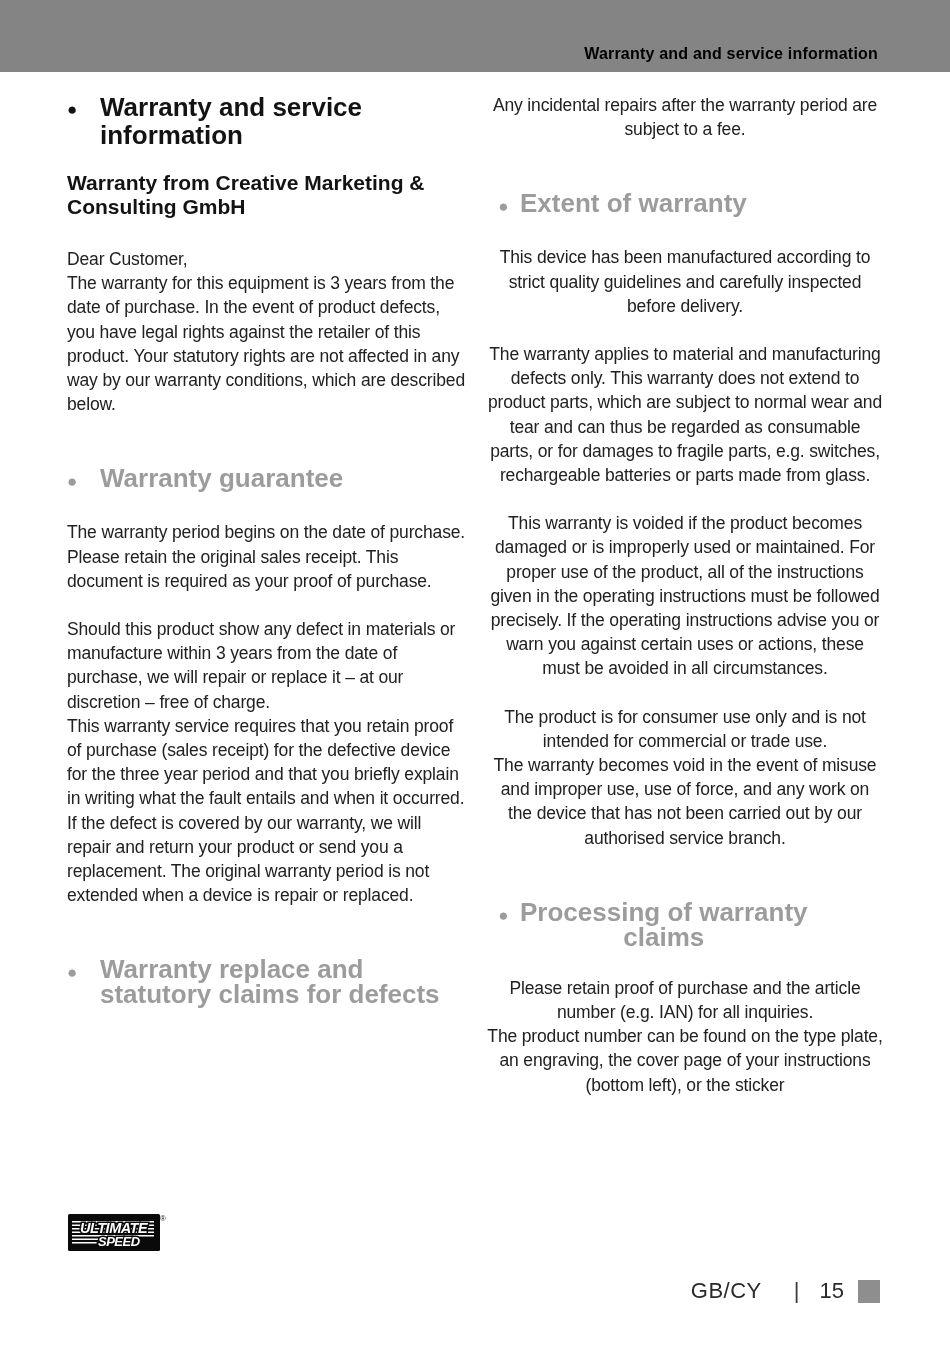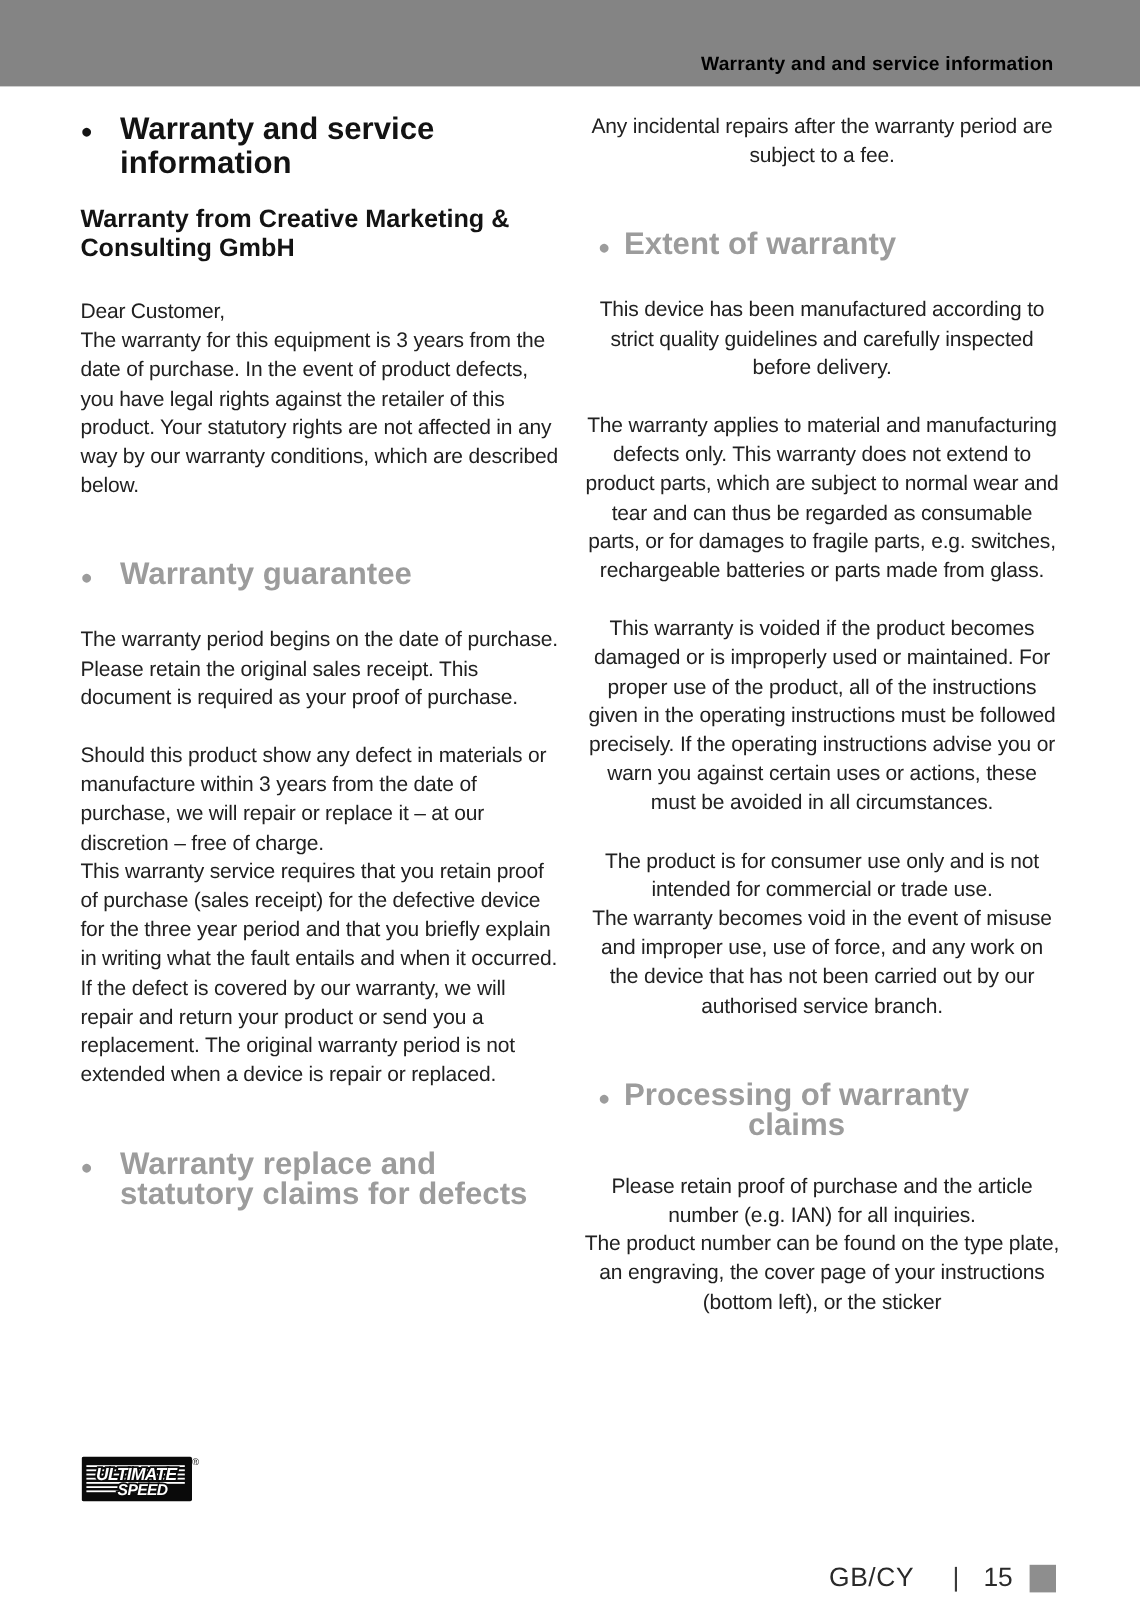--- a/index.html
+++ b/index.html
@@ -92,21 +92,20 @@
   }
   .page-info {
     position: absolute;
     right: 70px;
     top: 1277px;
     height: 28px;
     display: flex;
     align-items: center;
     font-size: 22px;
     color: #2a2a2a;
-    margin-top: 24px;
   }
   .page-info .locale { letter-spacing: 0.5px; }
   .page-info .sep { margin: 0 20px 0 32px; font-weight: 300; color: #3a3a3a; }
   .page-info .pagenum { margin-right: 14px; }
   .page-info .corner-square {
     width: 22px; height: 23px;
     background: #8e8e8e;
     display: inline-block;
   }
 </style>

